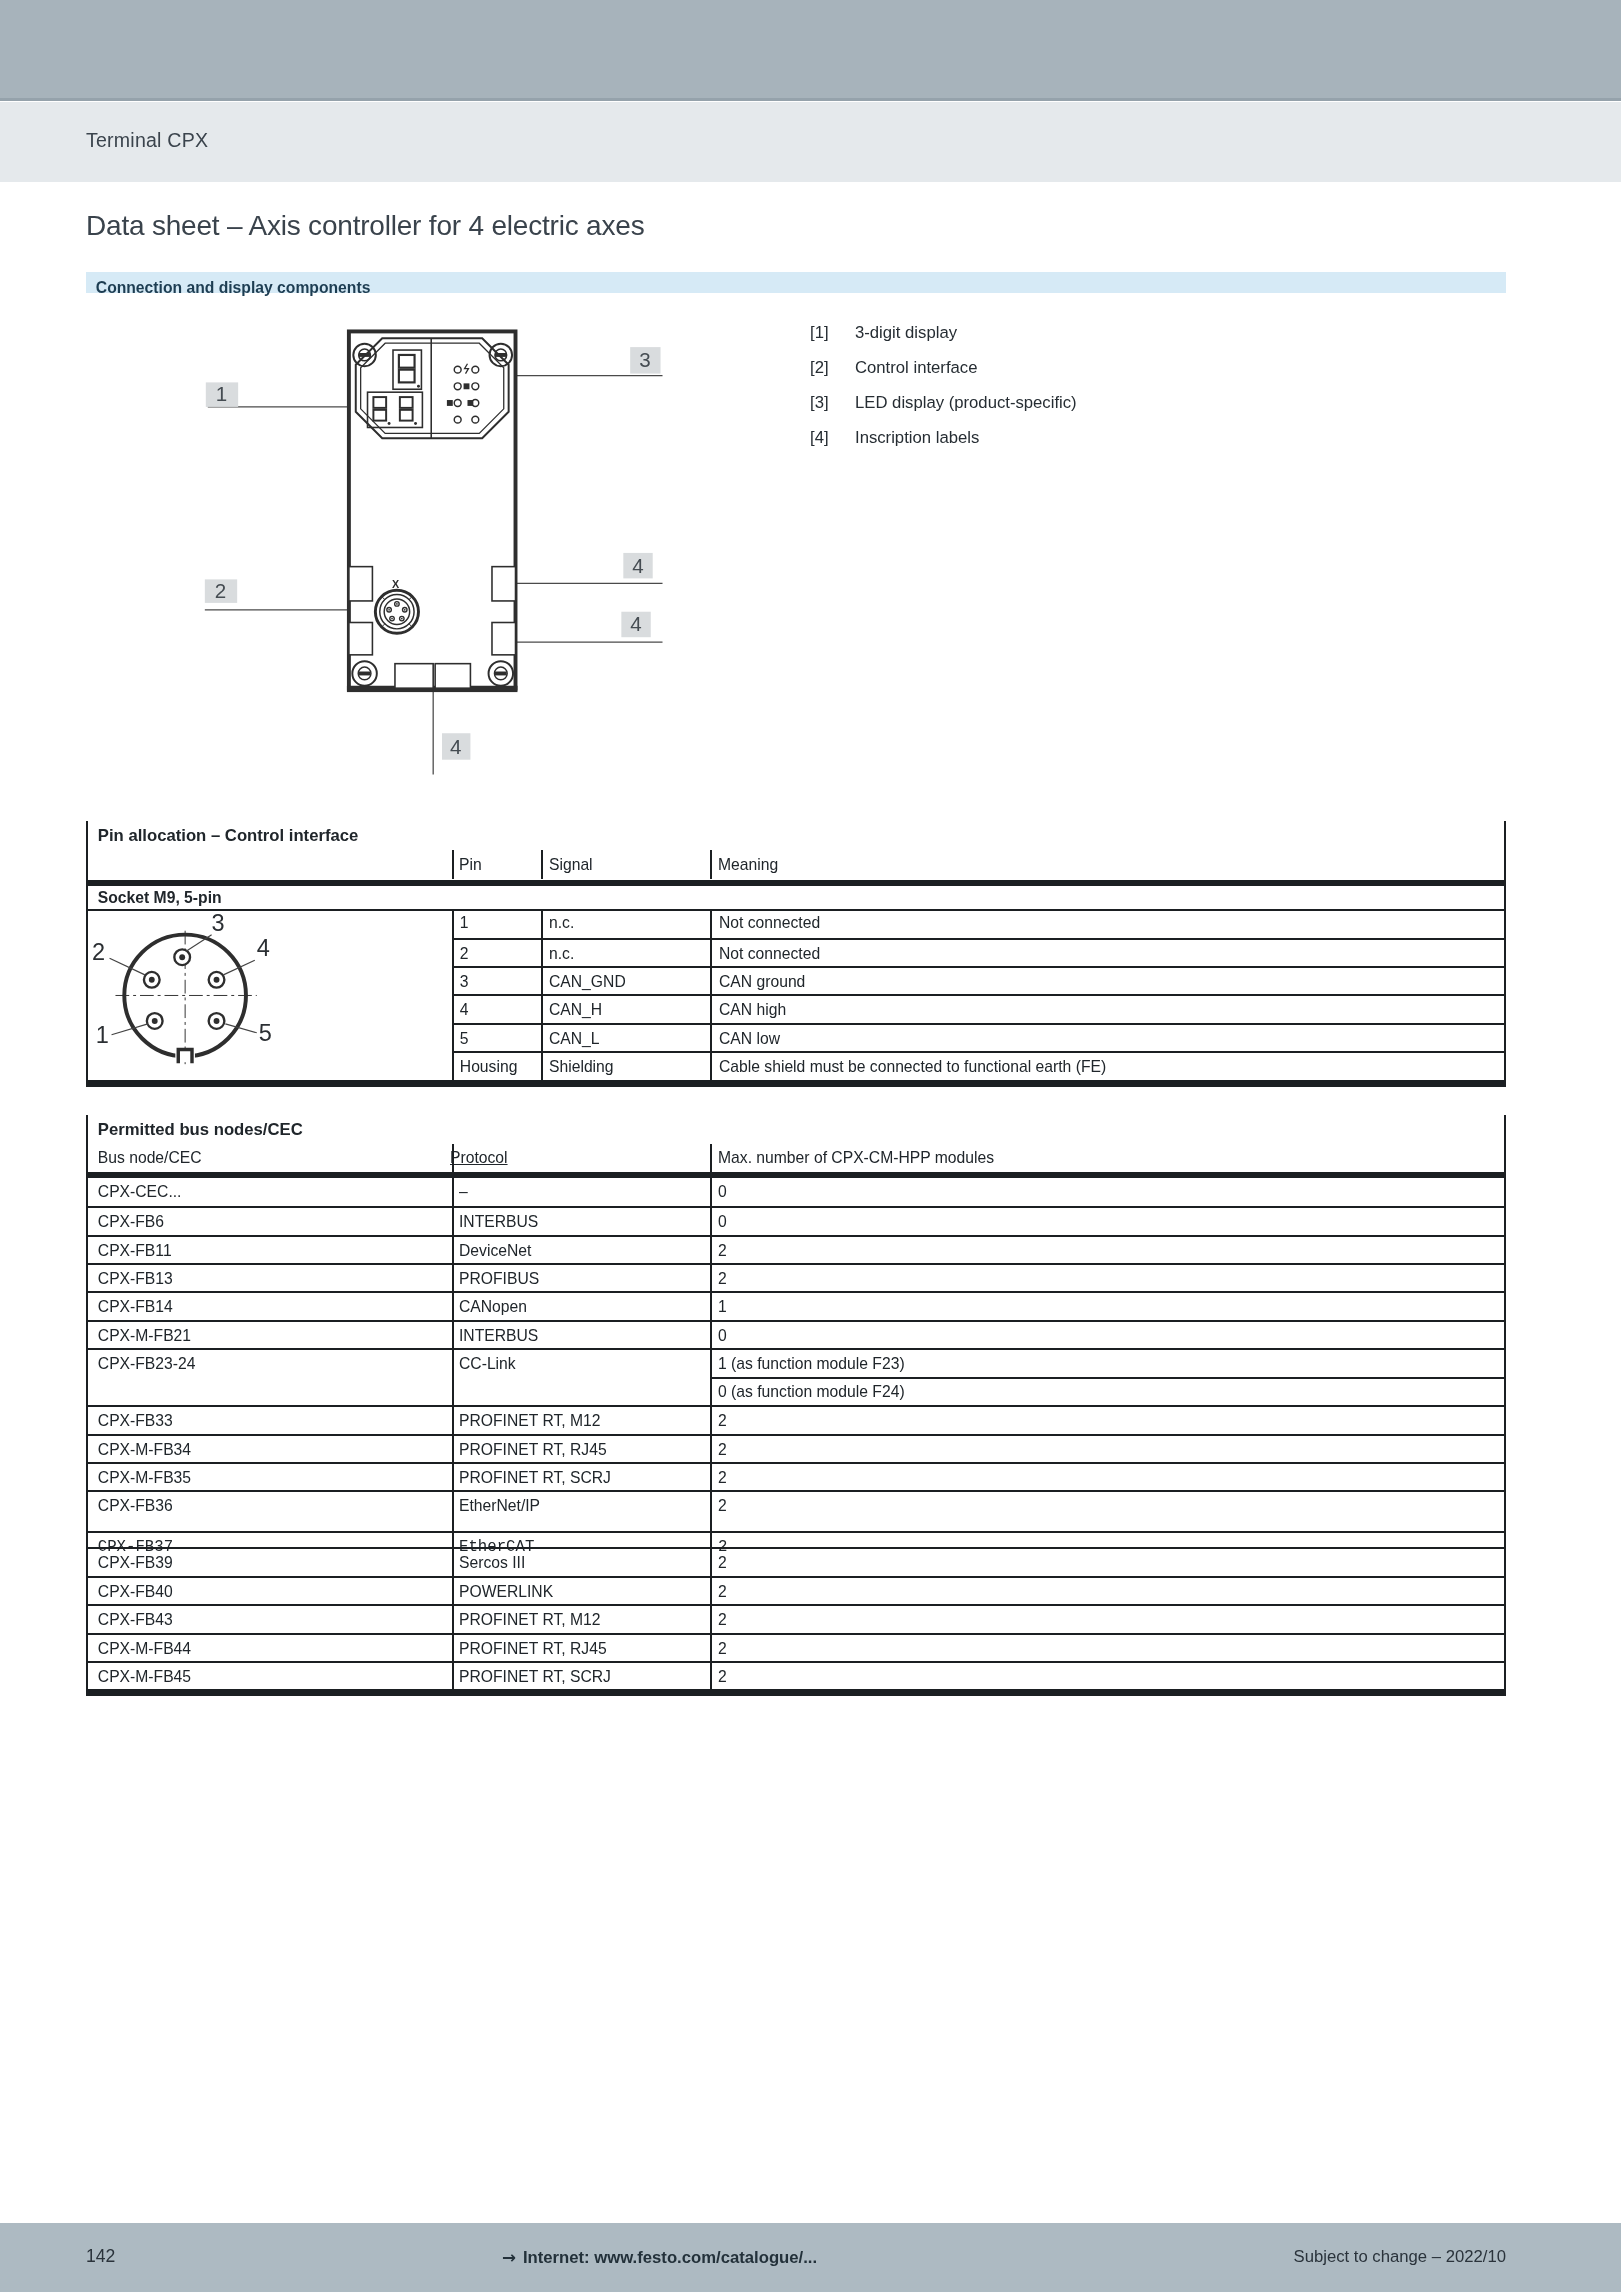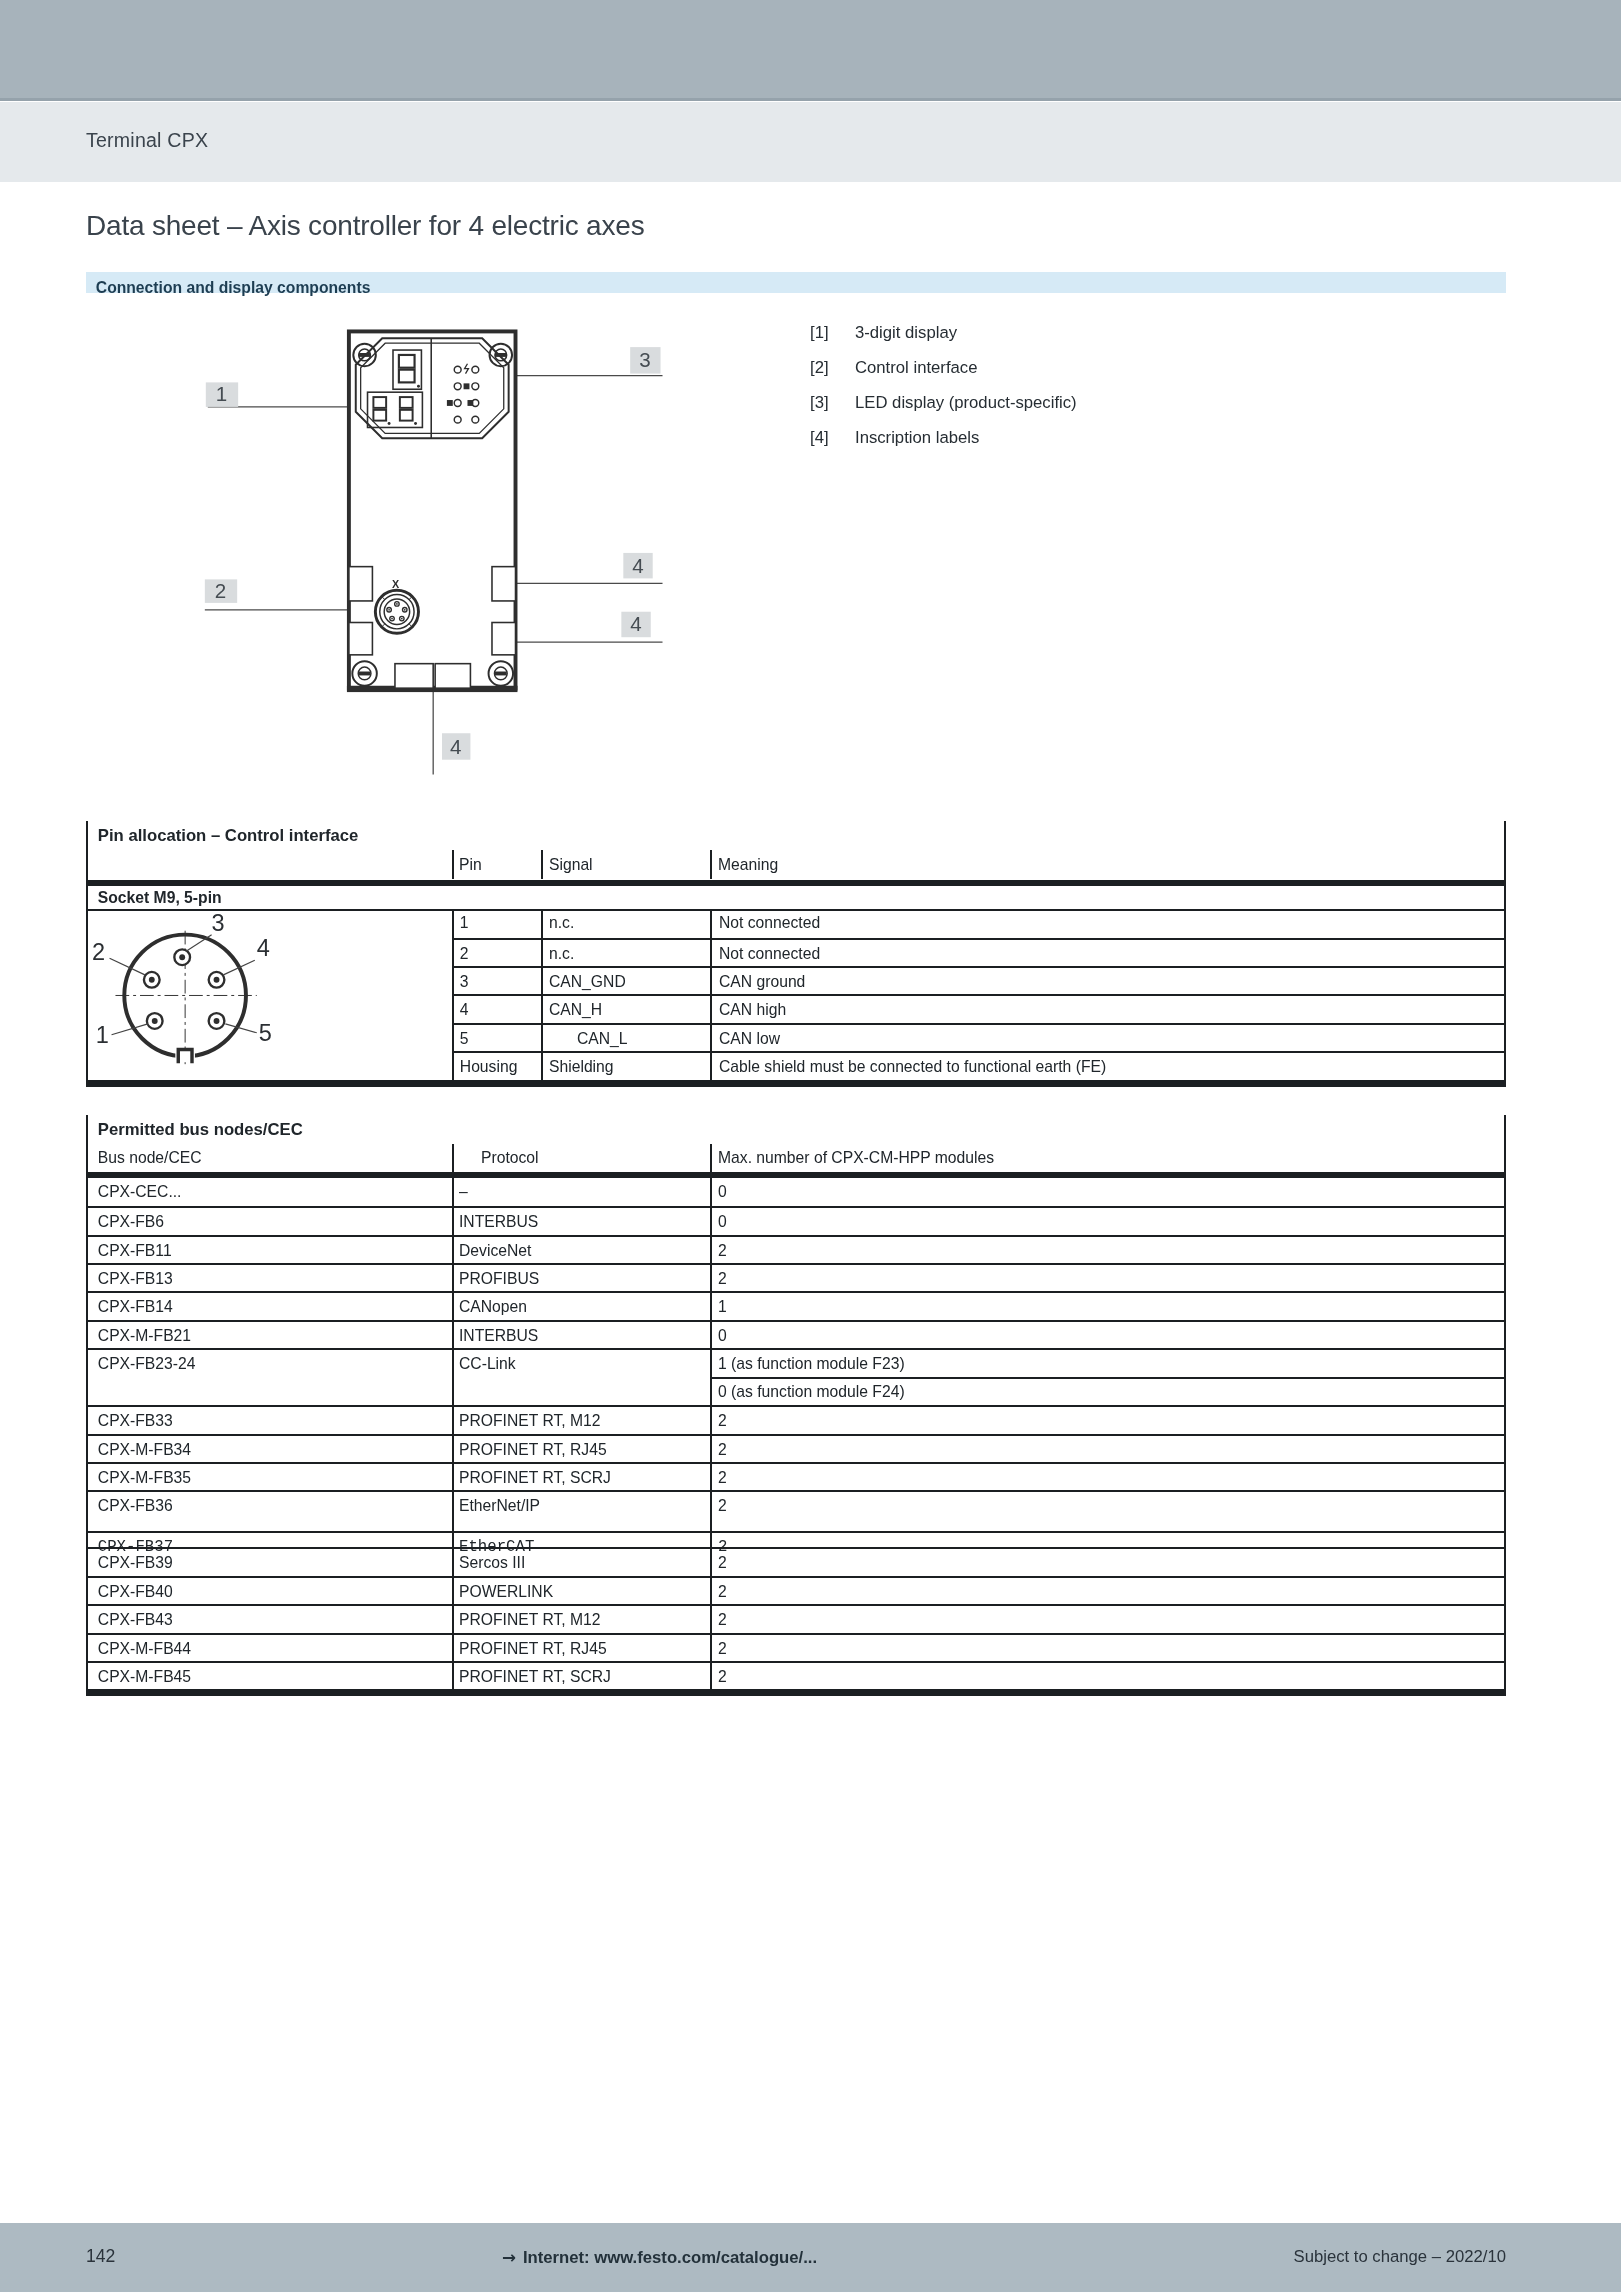--- a/index.html
+++ b/index.html
@@ -239,35 +239,35 @@
       <div class="cell" style="left: 97px;">CAN_GND</div>
       <div class="cell" style="left: 267px;">CAN ground</div>
     </div>
     <div class="prow" style="top: 173px; border-top: 2.9px solid rgb(27, 31, 34);">
       <div class="cell" style="left: 7.8px;">4</div>
       <div class="cell" style="left: 97px;">CAN_H</div>
       <div class="cell" style="left: 267px;">CAN high</div>
     </div>
     <div class="prow" style="top: 202px; border-top: 2px solid rgb(27, 31, 34);">
       <div class="cell" style="left: 7.8px;">5</div>
-      <div class="cell" style="left: 97px; margin-left: 28px;">CAN_L</div>
+      <div class="cell" style="left: 97px;">CAN_L</div>
       <div class="cell" style="left: 267px;">CAN low</div>
     </div>
     <div class="prow" style="top: 230px; border-top: 2px solid rgb(27, 31, 34);">
       <div class="cell" style="left: 7.8px;">Housing</div>
       <div class="cell" style="left: 97px;">Shielding</div>
       <div class="cell" style="left: 267px;">Cable shield must be connected to functional earth (FE)</div>
     </div>
     <div class="bottombar" style="top: 259px;"></div>
   </div>
 
 <div id="bus-table" class="dtable" style="top:1115px;height:581px;">
   <div class="t-title">Permitted bus nodes/CEC</div>
 <div class="th" style="left: 9.8px; top: 29px; line-height: 27.4px;">Bus node/CEC</div>
-    <div class="th" style="left: 393px; top: 29px; line-height: 27.4px;">Protocol</div>
+    <div class="th" style="left: 362px; top: 29px; line-height: 27.4px; text-decoration: underline;">Protocol</div>
     <div class="th" style="left: 630px; top: 29px; line-height: 27.4px;">Max. number of CPX-CM-HPP modules</div>
     <div class="vline" style="left: 364px; top: 29px; height: 545px;"></div>
     <div class="vline" style="left: 622px; top: 29px; height: 545px;"></div>
     <div class="sep" style="top: 57px;"></div>
     <div class="brow" style="top: 63px; height: 28px;">
       <div class="cell" style="left: 9.8px;">CPX-CEC...</div>
       <div class="cell" style="left: 371px;">–</div>
       <div class="cell" style="left: 630px;">0</div>
     </div>
     <div class="brow" style="top: 91px; height: 28px; border-top: 2px solid rgb(27, 31, 34);">

